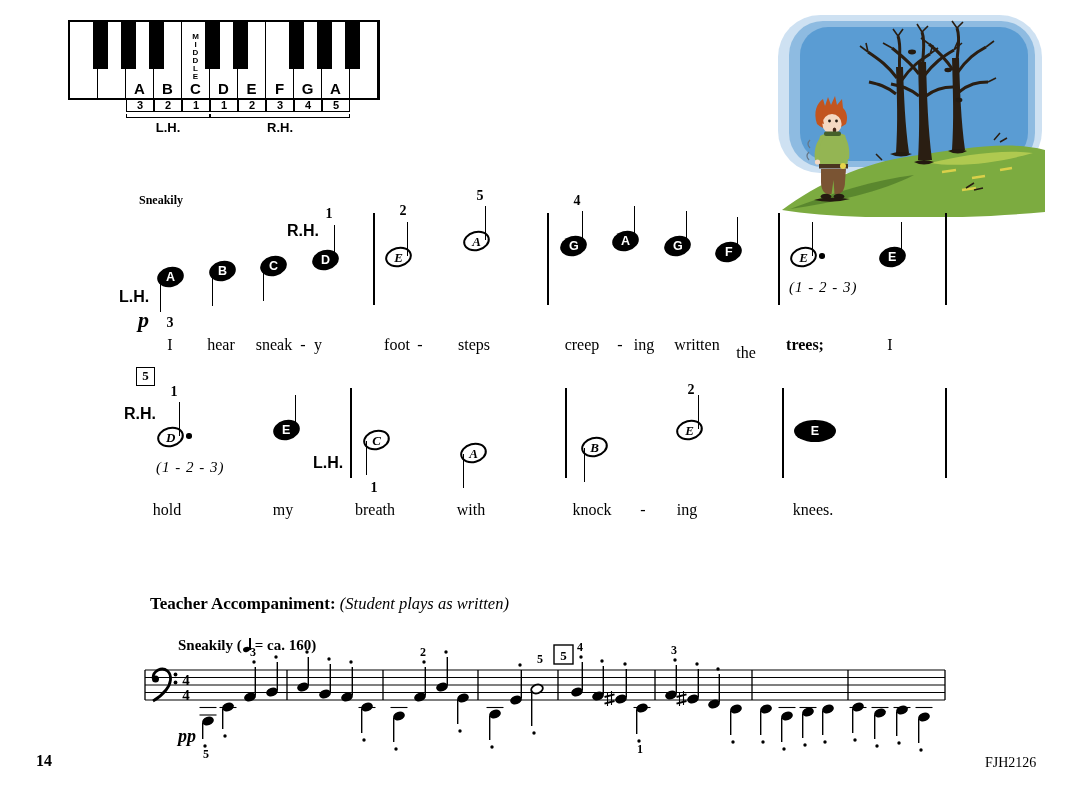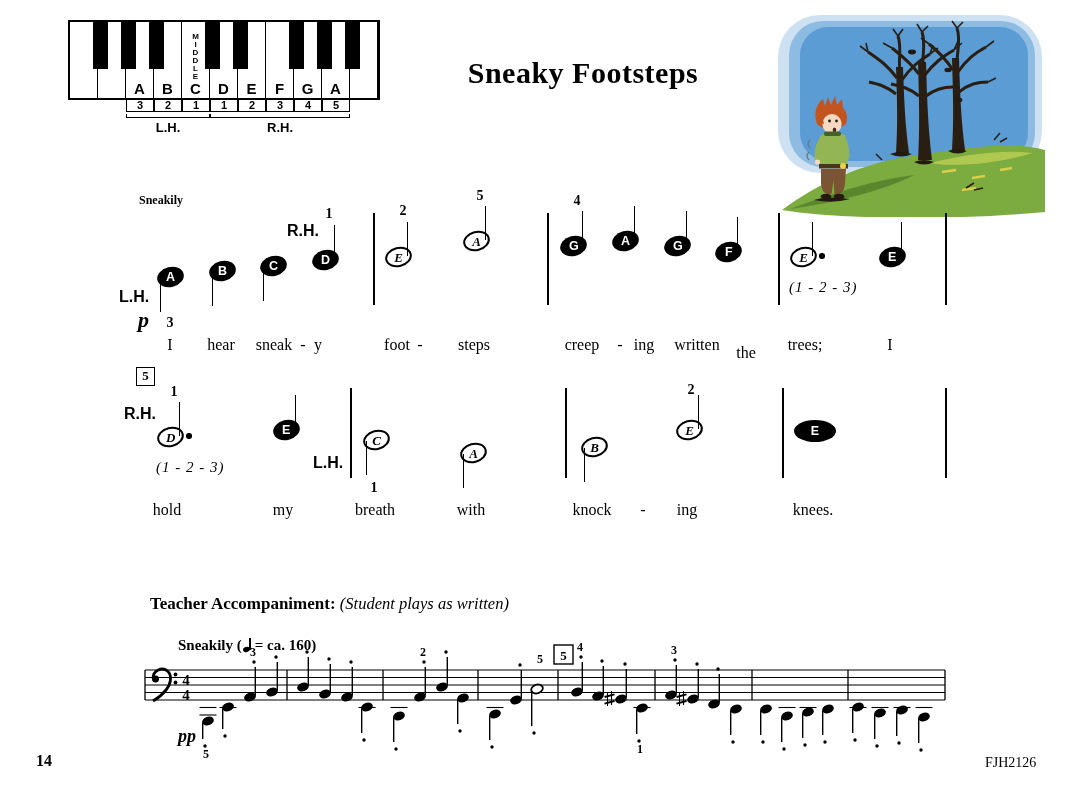--- a/index.html
+++ b/index.html
@@ -119,21 +119,20 @@
       <div class="ncell" style="left: 198px;">3</div>
       <div class="ncell" style="left: 226px;">4</div>
       <div class="ncell" style="left: 254px;">5</div>
       <div class="bracket" style="left: 58px; width: 84px;"></div>
       <div class="bracket-label" style="left: 100px;">L.H.</div>
       <div class="bracket" style="left: 142px; width: 140px;"></div>
       <div class="bracket-label" style="left: 212px;">R.H.</div>
     </div>
 
   <div class="title-block">
-    <h1 class="piece-title">Sneaky Footsteps</h1>
   </div>
 
   <svg id="illu" class="abs" style="left:762px;top:12px" width="292" height="205" viewBox="0 0 292 205">
     <rect class="c-sky" x="16" y="3" width="264" height="158" rx="42" opacity="0.28" fill="#4e95cf"></rect>
     <rect class="c-sky" x="27" y="9" width="246" height="146" rx="34" opacity="0.5" fill="#4e95cf"></rect>
     <rect class="c-sky" x="38" y="15" width="228" height="134" rx="28" opacity="0.8" fill="#4e95cf"></rect>
     <path class="c-grass" d="M20,198 C55,172 100,151 150,144 C200,137 245,128 283,138 L283,200 C200,208 80,208 20,198 Z" fill="#7cab40"></path>
     <path class="c-grass-d" d="M28,197 C70,181 112,168 152,163 C122,179 70,191 28,197 Z" opacity="0.85" fill="#55802c"></path>
     <path class="c-grass-l" d="M168,151 C200,143 240,137 271,141 C240,150 198,156 168,151 Z" opacity="0.9" fill="#b5cc52"></path>
     <path class="c-grass-y" d="M180,160 l14,-2 M210,166 l13,-2 M238,158 l12,-2 M200,178 l14,-2" stroke-width="2.4" fill="none" stroke="#d9d04a"></path>
@@ -247,21 +246,21 @@
       <div class="lyric" style="left: 303px; top: 336px;">-</div>
       <div class="lyric" style="left: 318px; top: 336px;">y</div>
       <div class="lyric" style="left: 397px; top: 336px;">foot</div>
       <div class="lyric" style="left: 420px; top: 336px;">-</div>
       <div class="lyric" style="left: 474px; top: 336px;">steps</div>
       <div class="lyric" style="left: 582px; top: 336px;">creep</div>
       <div class="lyric" style="left: 620px; top: 336px;">-</div>
       <div class="lyric" style="left: 644px; top: 336px;">ing</div>
       <div class="lyric" style="left: 697px; top: 336px;">written</div>
       <div class="lyric" style="left: 746px; top: 344px;">the</div>
-      <div class="lyric" style="left: 805px; top: 336px;">trees;</div>
+      <div class="lyric" style="left: 805px; top: 336px; font-weight: bold;">trees;</div>
       <div class="lyric" style="left: 890px; top: 336px;">I</div>
       <div class="barline" style="left: 350px; top: 388px; height: 90px;"></div>
       <div class="barline" style="left: 565px; top: 388px; height: 90px;"></div>
       <div class="barline" style="left: 782px; top: 388px; height: 90px;"></div>
       <div class="barline" style="left: 945px; top: 388px; height: 90px;"></div>
       <div class="s-hand" style="left: 124px; top: 405px;">R.H.</div>
       <div class="s-hand" style="left: 313px; top: 454px;">L.H.</div>
       <div class="s-count" style="left: 156px; top: 459px;">(1  -  2  -  3)</div>
       <div class="mbox" style="left: 136px; top: 367px;">5</div>
       <div class="nhead h" style="left: 156.5px; top: 427px; width: 27px; height: 20px;">

